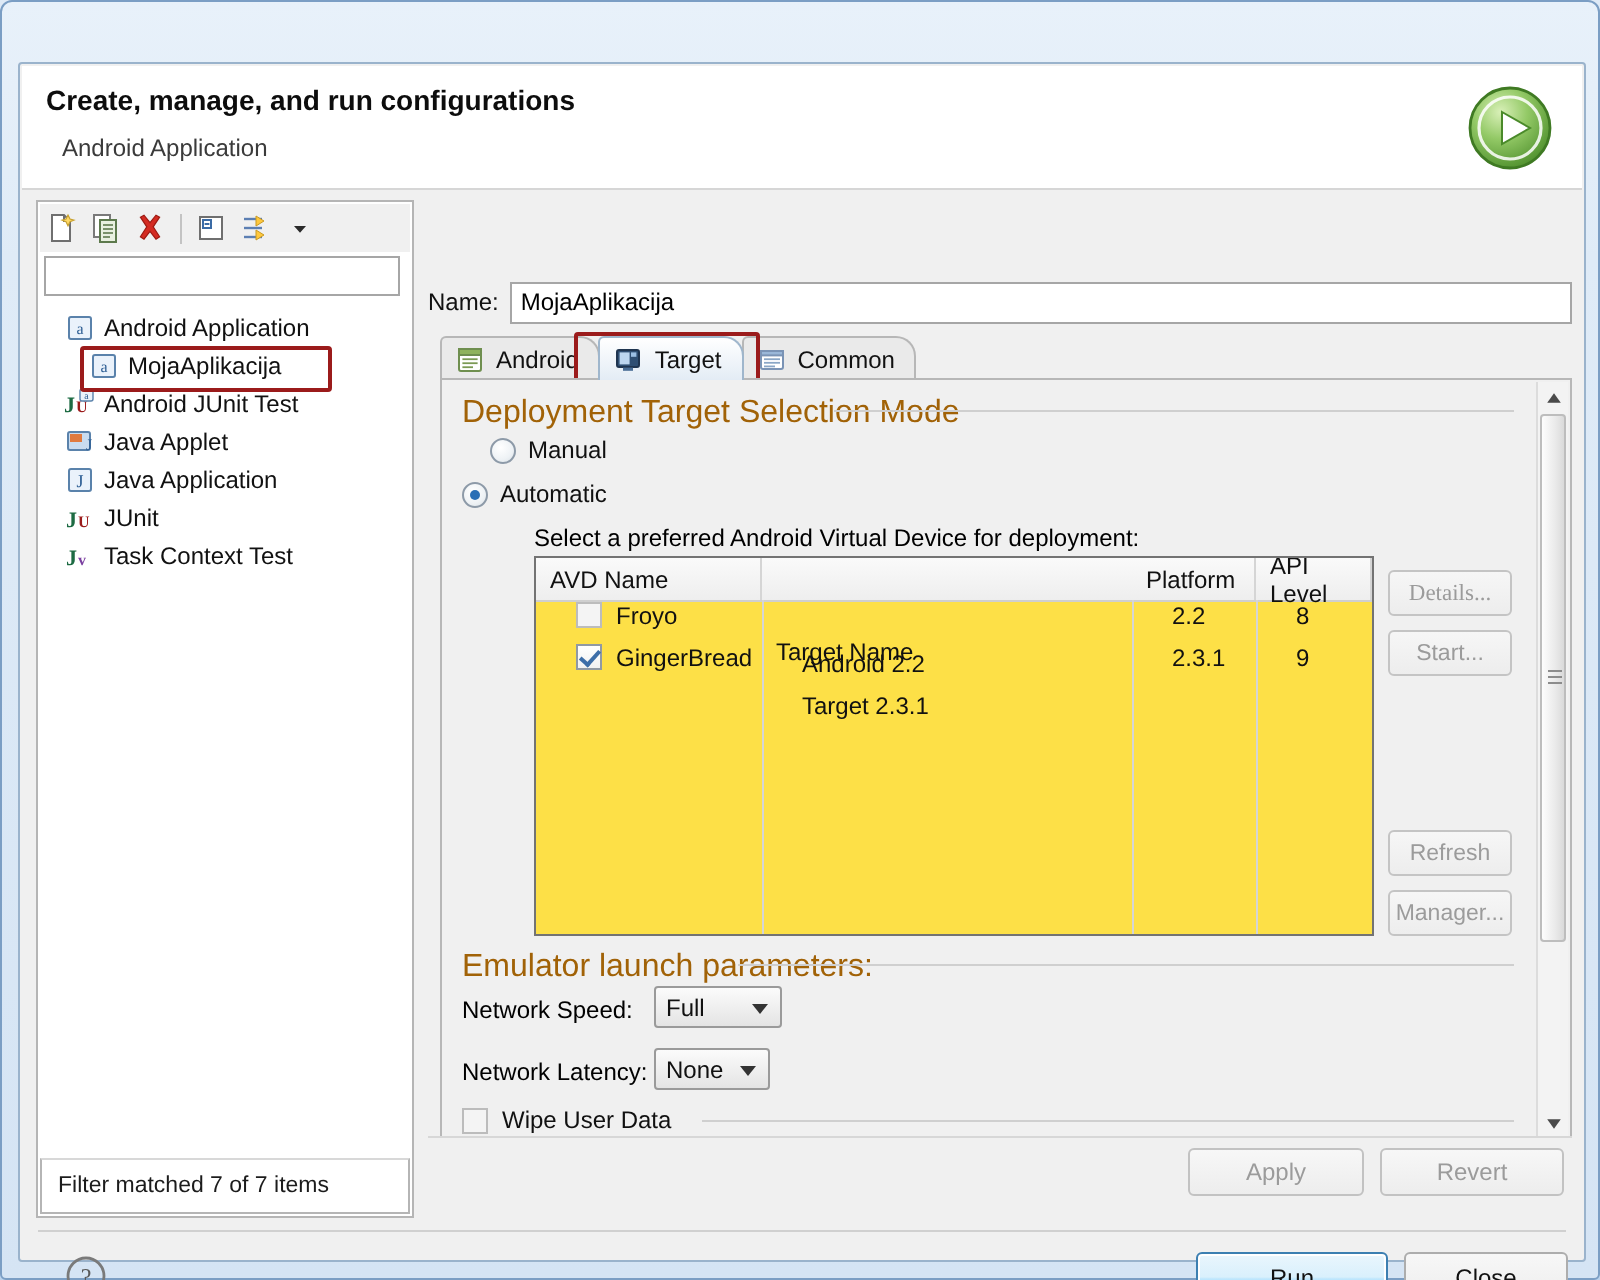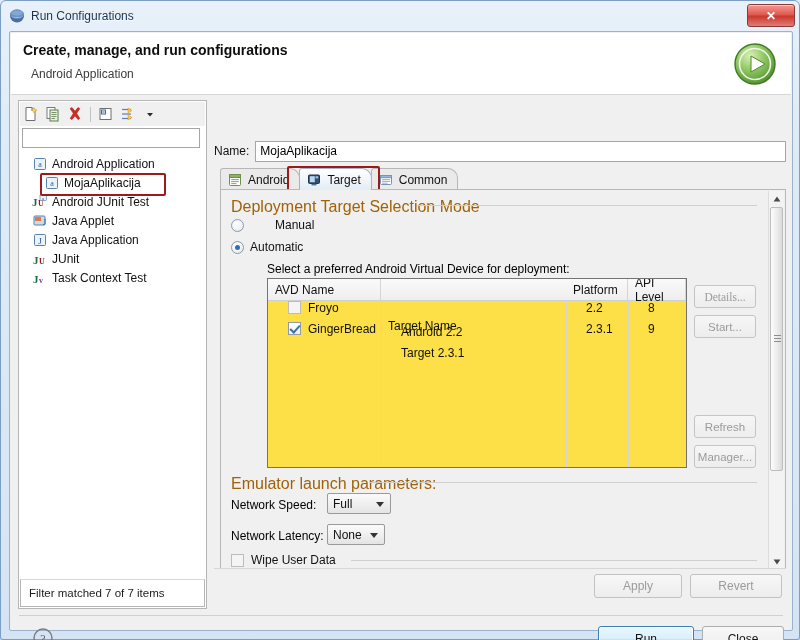--- a/index.html
+++ b/index.html
@@ -420,32 +420,20 @@
   .right-sep {
     position: absolute; left: 204px; top: 536px;
     width: 572px; height: 1px; background: #d7d7d7;
   }
 </style>
 </head>
 <body>
 
 <div class="window">
 
-  <div class="titlebar">
-    <span class="title-icon">
-      <svg width="16" height="16" viewBox="0 0 16 16">
-        <ellipse cx="8" cy="8" rx="7" ry="6.5" fill="#4a6fa5"></ellipse>
-        <ellipse cx="8" cy="6.2" rx="7" ry="4.6" fill="#6d93c4"></ellipse>
-        <path d="M1.4 8.3 Q8 11 14.6 8.3 Q8 10.2 1.4 8.3 Z" fill="#ffffff" opacity=".85"></path>
-        <ellipse cx="8" cy="5" rx="5.4" ry="2.6" fill="#8fb0d8" opacity=".7"></ellipse>
-      </svg>
-    </span>
-    <span class="title-text">Run Configurations</span>
-    <div class="close-btn">✕</div>
-  </div>
 
   <div class="client">
 
     <div class="header">
       <div class="header-title">Create, manage, and run configurations</div>
       <div class="header-sub">Android Application</div>
       <div class="header-icon">
         <svg width="44" height="44" viewBox="0 0 44 44">
           <defs>
             <radialGradient id="gg" cx="38%" cy="30%" r="75%">
@@ -650,21 +638,21 @@
         </div>
       </div>
 
       <div class="hl-box" style="left:73px; top:66px; width:89px; height:26px;"></div>
 
       <div class="tab-body">
 
         <div class="group-label" style="left:10px; top:8px;">Deployment Target Selection Mode</div>
         <div class="group-line" style="left:196px; top:15px; width:340px;"></div>
 
-        <div class="radio-row" style="left:10px; top:28px;gap:25px;">
+        <div class="radio-row" style="left:24px; top:28px;">
           <span class="radio"></span>
           <span>Manual</span>
         </div>
 
         <div class="radio-row" style="left:10px; top:50px;">
           <span class="radio checked"></span>
           <span>Automatic</span>
         </div>
 
         <div class="hint-text" style="left:46px; top:72px;">Select a preferred Android Virtual Device for deployment:</div>

